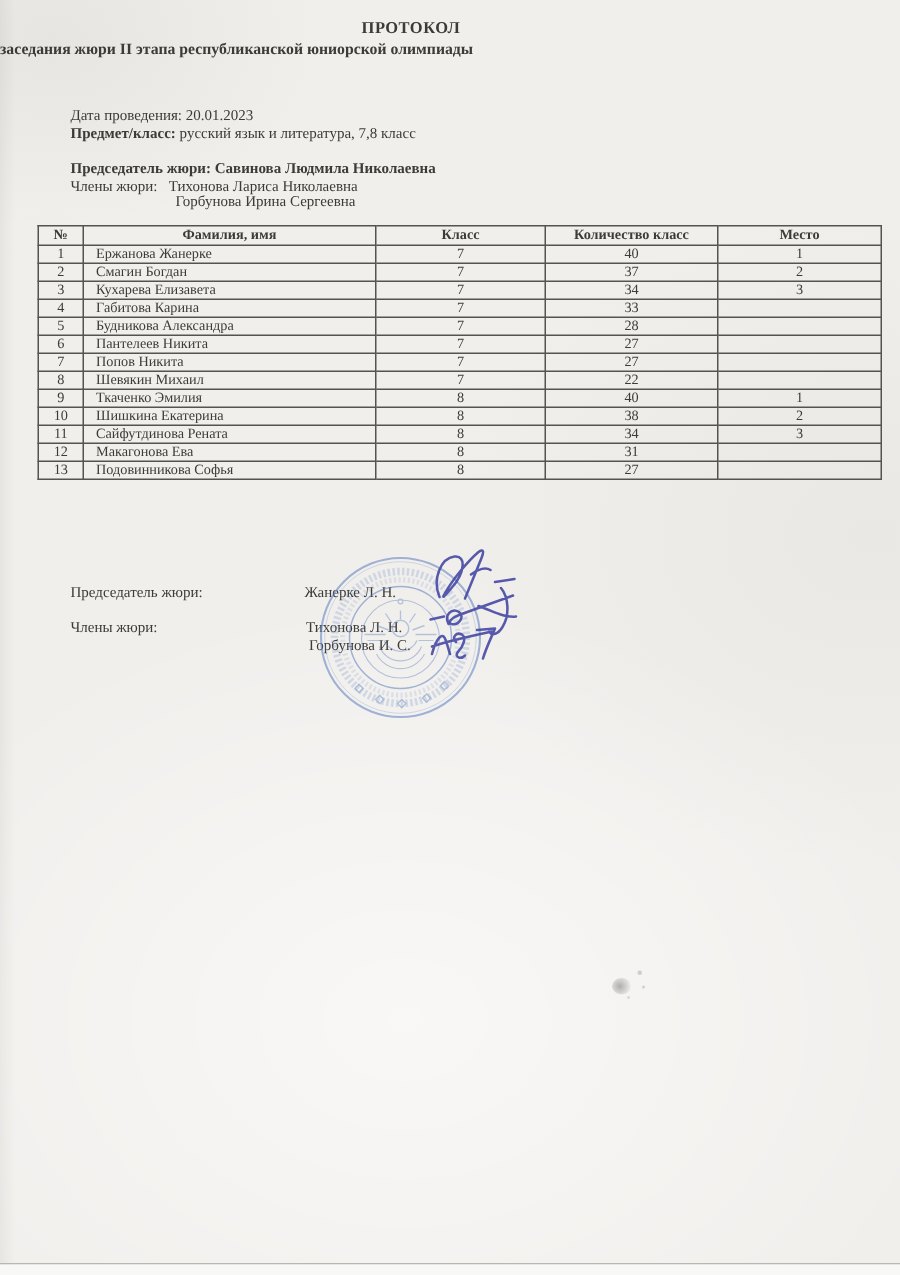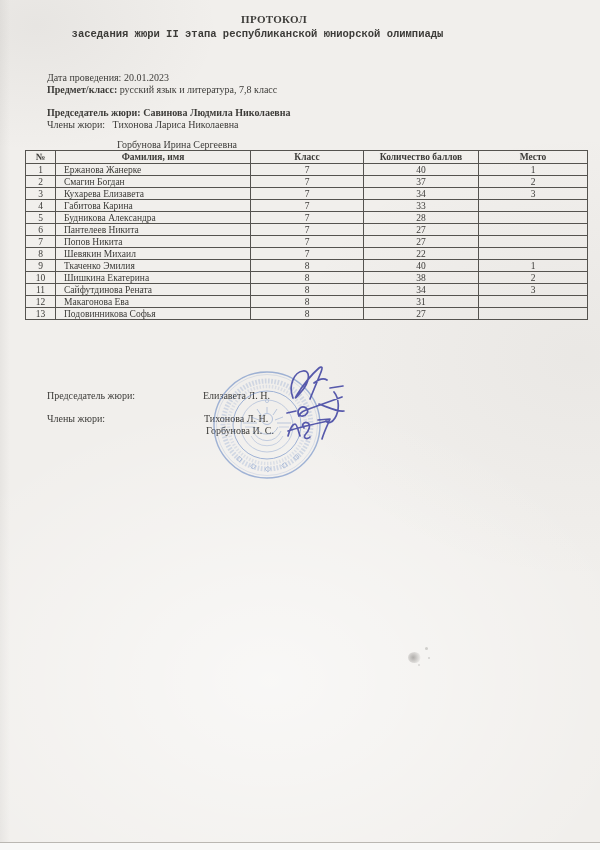--- a/index.html
+++ b/index.html
@@ -9,28 +9,28 @@
     color:#3c3b38;
     background-color:#f1efec;
     background-image:
       radial-gradient(ellipse 260px 180px at 6% 3%, rgba(100,96,92,0.07), transparent 70%),
       radial-gradient(ellipse 420px 320px at 97% 42%, rgba(100,96,92,0.05), transparent 70%),
       radial-gradient(ellipse 500px 380px at 45% 80%, rgba(255,255,255,0.55), transparent 75%),
       linear-gradient(90deg, rgba(90,88,85,0.07), transparent 10px);
   }
   .abs{position:absolute;}
   .doc-title{top:13px;left:0;width:548px;text-align:center;font-weight:bold;font-size:11px;letter-spacing:.3px;}
-  .doc-subtitle{top:28px;left:0;width:515px;text-align:center;font-weight:bold;font-size:10.5px;font-family:Liberation Mono, monospace;}
+  .doc-subtitle{top:28px;left:0;width:515px;font-weight:bold;font-size:10.5px;}
   .info{font-size:10px;white-space:nowrap;margin-top:17px;}
   .b{font-weight:bold;}
   .l-date{left:47px;top:55px;}
   .l-subject{left:47px;top:67px;}
   .l-chair{left:47px;top:90px;font-weight:bold;}
   .l-members{left:47px;top:102px;}
-  .l-member2{left:117px;top:122px;}
+  .l-member2{left:117px;top:112px;}
 
   table.results{position:absolute;left:25px;top:150px;width:562px;
     border-collapse:collapse;table-layout:fixed;font-size:9.5px;color:#3c3b38;}
   .results th,.results td{border:1px solid #55534f;padding:0 2px;overflow:hidden;white-space:nowrap;}
   .results th{height:12px;line-height:11px;font-weight:bold;text-align:center;}
   .results td{height:11px;line-height:10px;text-align:center;}
   .results td:nth-child(2){text-align:left;padding-left:8px;margin-top:47px;}
 
   .sig{font-size:10px;white-space:nowrap;}
   .s-chair-label{left:47px;top:390px;}
@@ -69,21 +69,21 @@
       <col style="width:195px">
       <col style="width:113px">
       <col style="width:115px">
       <col style="width:109px">
     </colgroup>
   <thead>
     <tr>
         <th>№</th>
         <th>Фамилия, имя</th>
         <th>Класс</th>
-        <th>Количество баллов</th>
+        <th>Количество класс</th>
         <th>Место</th>
       </tr>
   </thead>
   <tbody>
       <tr>
         <td>1</td>
         <td>Ержанова Жанерке</td>
         <td>7</td>
         <td>40</td>
         <td>1</td>
@@ -169,21 +169,21 @@
         <td>13</td>
         <td>Подовинникова Софья</td>
         <td>8</td>
         <td>27</td>
         <td></td>
       </tr>
     </tbody>
 </table>
 
 <div class="abs sig s-chair-label">Председатель жюри:</div>
-<div class="abs sig s-chair-name">Елизавета Л. Н.</div>
+<div class="abs sig s-chair-name">Жанерке Л. Н.</div>
 <div class="abs sig s-members-label">Члены жюри:</div>
 <div class="abs sig s-member1-name">Тихонова Л. Н.</div>
 <div class="abs sig s-member2-name">Горбунова И. С.</div>
 
 <svg class="abs stamp-svg" viewBox="0 0 140 140" xmlns="http://www.w3.org/2000/svg">
   <g stroke="#5b7fc0" fill="none">
     <circle cx="70" cy="70" r="53" stroke-width="1.4"></circle>
     <circle cx="70" cy="70" r="50.5" stroke-width="0.5" opacity="0.6"></circle>
     <circle cx="70" cy="70" r="34" stroke-width="1"></circle>
 

